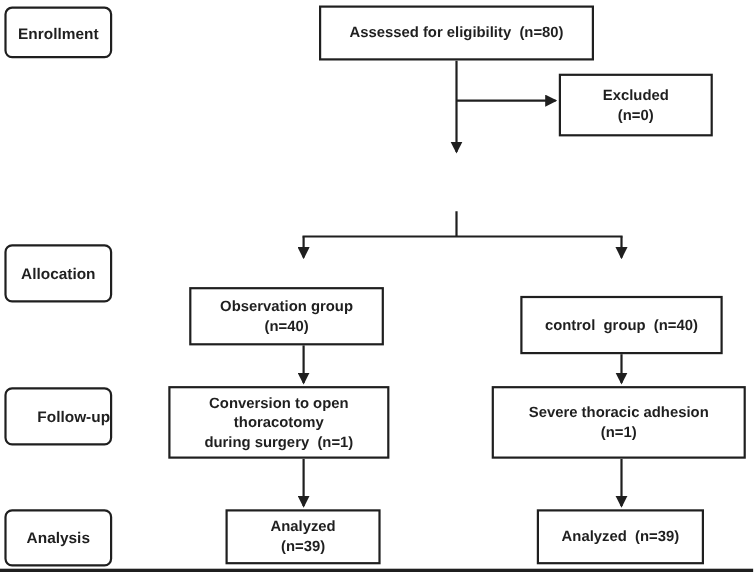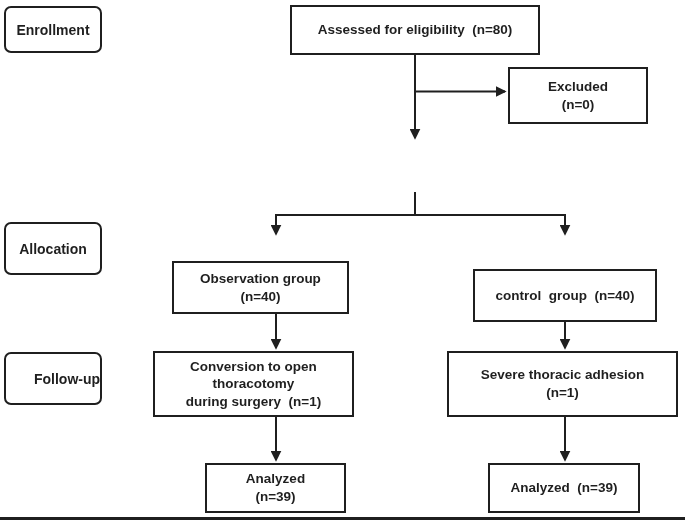--- a/index.html
+++ b/index.html
@@ -100,20 +100,21 @@
       <line x1="276" y1="290" x2="276" y2="348" marker-end="url(#arrow)"></line>
       <line x1="565" y1="290" x2="565" y2="348" marker-end="url(#arrow)"></line>
       <line x1="276" y1="417" x2="276" y2="460" marker-end="url(#arrow)"></line>
       <line x1="565" y1="417" x2="565" y2="460" marker-end="url(#arrow)"></line>
     </g>
   </svg>
 
   <div class="stage" id="stage-enrollment">Enrollment</div>
   <div class="stage" id="stage-allocation">Allocation</div>
   <div class="stage" id="stage-followup">Follow-up</div>
+  <div class="stage" id="stage-analysis">Analysis</div>
 
   <div class="node" id="node-assessed">Assessed for eligibility  (n=80)</div>
   <div class="node" id="node-excluded">Excluded  (n=0)</div>
   <div class="node" id="node-observation">Observation group  (n=40)</div>
   <div class="node" id="node-control">control  group  (n=40)</div>
   <div class="node" id="node-conversion">Conversion to open thoracotomy
 during surgery  (n=1)</div>
   <div class="node" id="node-severe">Severe thoracic adhesion  (n=1)</div>
   <div class="node" id="node-analyzed-obs">Analyzed  (n=39)</div>
   <div class="node" id="node-analyzed-ctrl">Analyzed  (n=39)</div>

